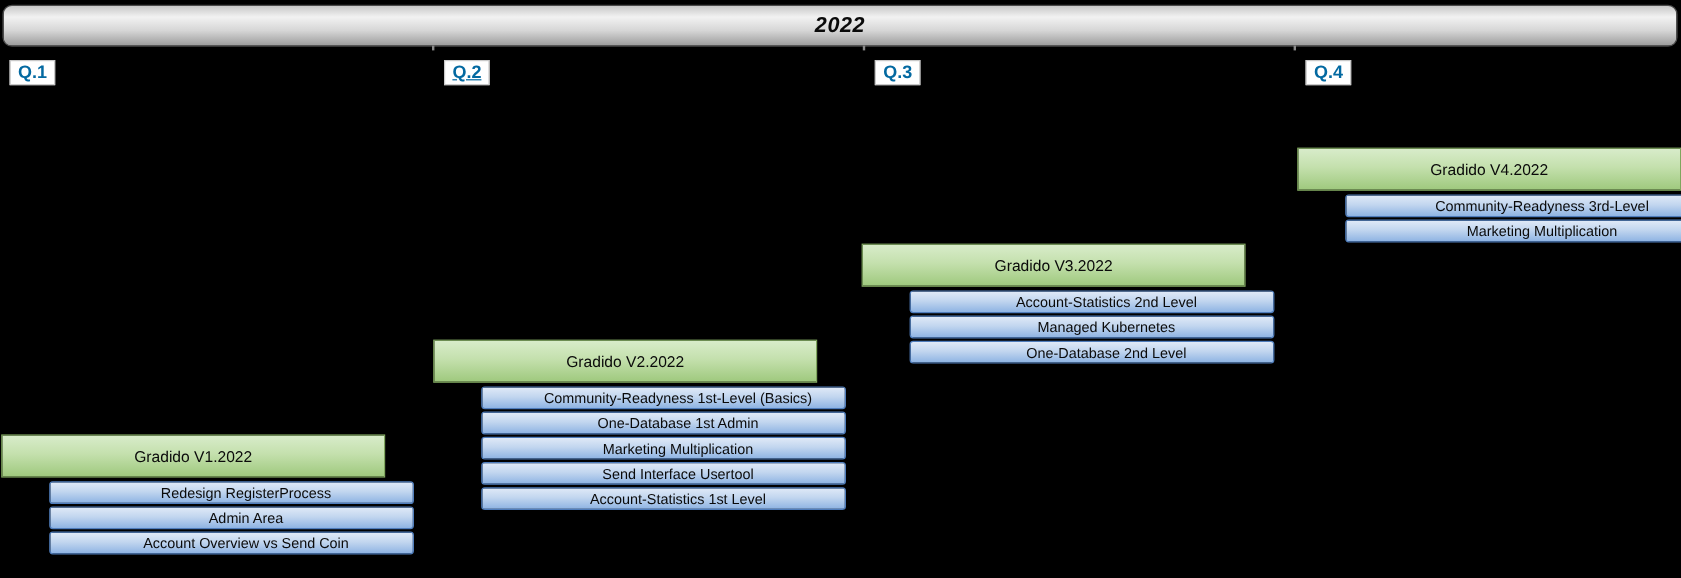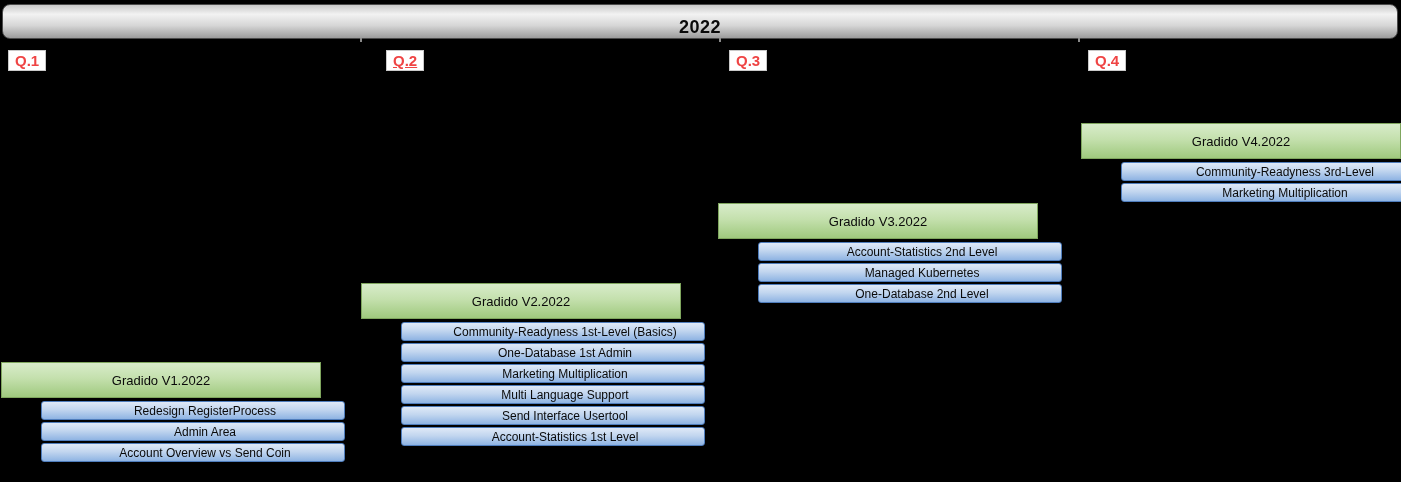--- a/index.html
+++ b/index.html
@@ -8,34 +8,34 @@
     width:1401px;height:482px;
     background:#000000;
     font-family:"Liberation Sans", sans-serif;
     overflow:hidden;
   }
   
   .year-bar{
     position:absolute;left:2px;top:4px;width:1394px;height:33px;
     border:1px solid #4a4a4a;border-radius:8px;
     background:linear-gradient(180deg,#c8c8c8 0%,#f2f2f2 28%,#d6d6d6 62%,#9c9c9c 100%);
-    display:flex;align-items:flex-end;justify-content:center;
+    display:flex;align-items:center;justify-content:center;font-style:italic;
   }
   .year-bar span{
     font-size:18px;font-weight:bold;color:#0a0a0a;letter-spacing:.5px;
   }
   
   .tick{
     position:absolute;top:38px;width:2px;height:4px;background:#8a8a8a;
   }
   
   .qlabel{
     position:absolute;top:50px;height:19px;
     background:#ffffff;border:1px solid #c9c9c9;
-    color:#ef4444;font-size:15px;font-weight:bold;
+    color:#0369a1;font-size:15px;font-weight:bold;
     line-height:19px;padding:0 6px;
   }
   
   .group{position:absolute;width:320px;}
   .release-box{
     width:318px;height:34px;
     border:1px solid #7fa65e;border-radius:0;
     background:linear-gradient(180deg,#d8ecca 0%,#c4e0ad 45%,#9fc97e 100%);
     display:flex;align-items:center;justify-content:center;
     font-size:13px;color:#0a0a0a;
@@ -47,21 +47,21 @@
     background:linear-gradient(180deg,#dfe9f7 0%,#c2d6ef 45%,#8fb4e3 100%);
     display:flex;align-items:center;justify-content:center;
     font-size:12px;color:#0a0a0a;white-space:nowrap;padding-left:24px;
   }
   
   .g1{left:1px;top:362px;}
   .g2{left:361px;top:283px;}
   .g3{left:718px;top:203px;}
   .g4{left:1081px;top:123px;}
   .q1{left:8px;}
-  .q2{left:386px;text-decoration:underline;}
+  .q2{left:370px;text-decoration:underline;}
   .q3{left:729px;}
   .q4{left:1088px;}
   .t1{left:360px;}
   .t2{left:719px;}
   .t3{left:1078px;}
 </style>
 </head>
 <body>
 
 <div class="stage">
@@ -91,21 +91,20 @@
   </div>
 
   <div class="group g2">
     <div class="release-box">
       <span>Gradido V2.2022</span>
     </div>
     <div class="items">
       <div class="item-box">Community-Readyness 1st-Level (Basics)</div>
       <div class="item-box">One-Database 1st Admin</div>
       <div class="item-box">Marketing Multiplication</div>
-      <div class="item-box">Multi Language Support</div>
       <div class="item-box">Send Interface Usertool</div>
       <div class="item-box">Account-Statistics 1st Level</div>
     </div>
   </div>
 
   <div class="group g3">
     <div class="release-box">
       <span>Gradido V3.2022</span>
     </div>
     <div class="items">

